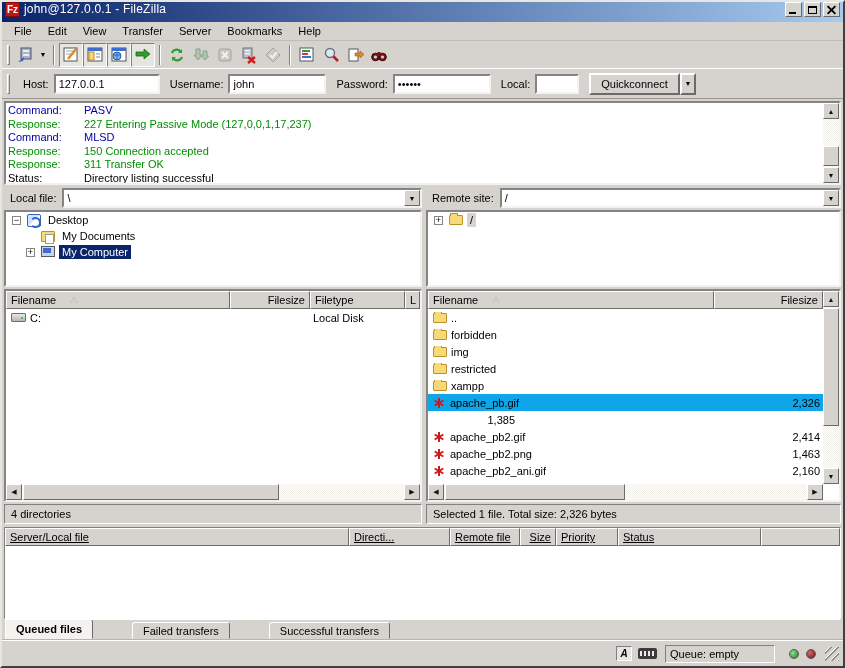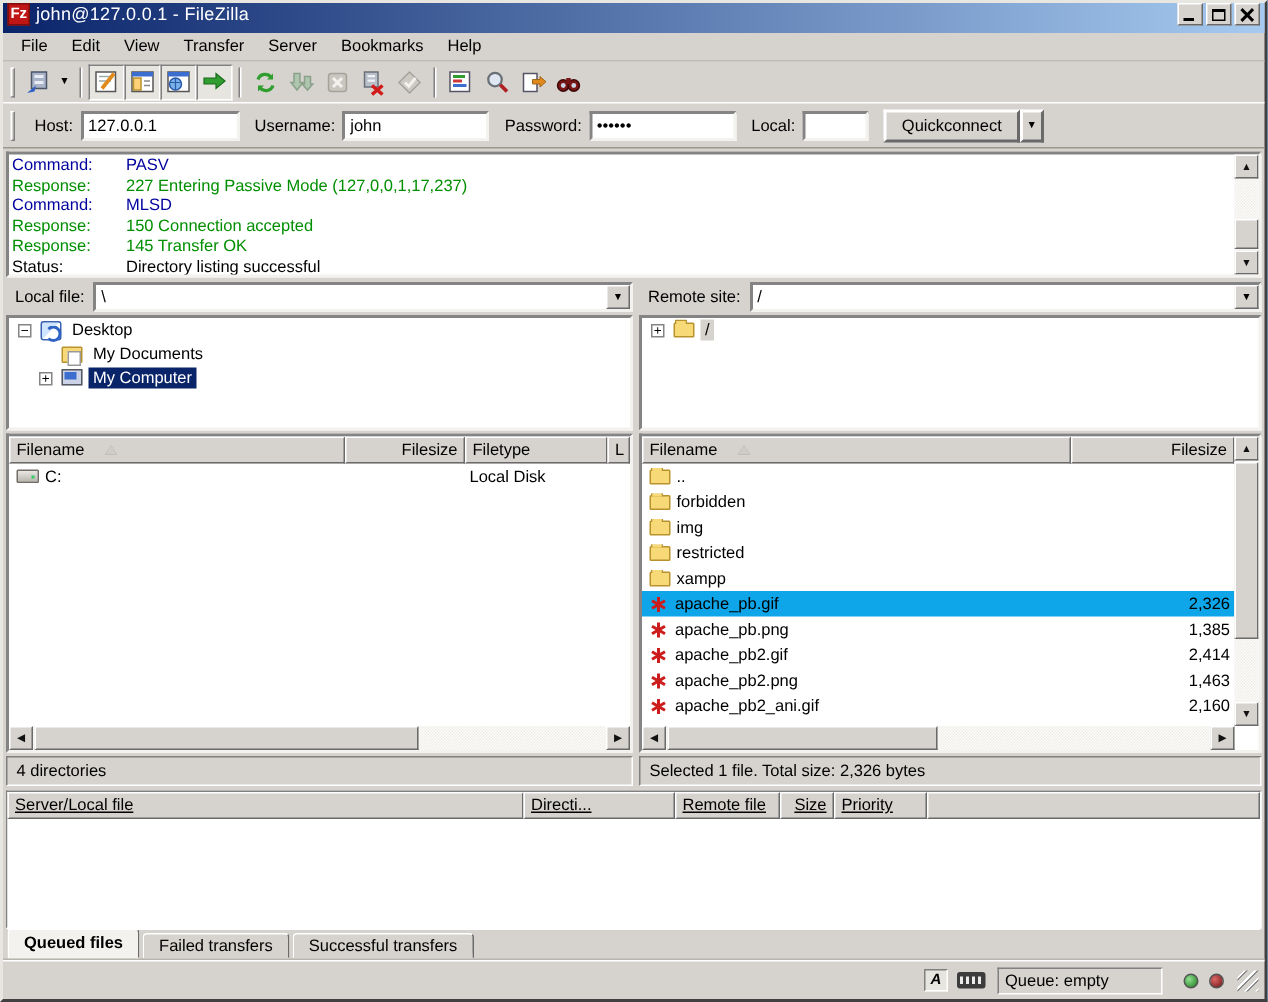--- a/index.html
+++ b/index.html
@@ -101,21 +101,21 @@
 
   
   .pstatus{height:20px;margin-top:2px;flex:none;display:flex;align-items:center;padding:0 6px;border:1px solid;border-color:#808080 #fff #fff #808080;background:#d6d3ce;white-space:nowrap;overflow:hidden;}
 
   
   .queue{height:92px;margin:3px 2px 0 2px;flex:none;position:relative;background:#fff;border:1px solid;border-color:#808080 #fff #fff #808080;text-decoration:underline;}
   .qheader{display:flex;height:18px;}
   .qbody{height:74px;background:#fff;}
 
   
-  .tabsrow{height:21px;flex:none;display:flex;align-items:flex-end;padding-left:3px;border-bottom:1px solid #b7b4ad;}
+  .tabsrow{height:21px;flex:none;display:flex;align-items:flex-end;padding-left:3px;border-bottom:1px solid #b7b4ad;gap:37px;}
   .tab{height:17px;display:flex;align-items:center;padding:0 10px;background:#d6d3ce;border:1px solid;border-color:#fff #6a6a6a transparent #fff;border-radius:3px 3px 0 0;margin-right:2px;}
   .tab.active{height:20px;background:#f4f2ee;font-weight:bold;}
 
   
   .bottombar{height:26px;flex:none;border-top:1px solid #fff;display:flex;align-items:center;justify-content:flex-end;padding:0 4px;position:relative;}
   .dt-box{width:16px;height:15px;border:1px solid;border-color:#808080 #fff #fff #808080;display:flex;align-items:center;justify-content:center;font-size:10px;font-style:italic;font-weight:bold;margin-right:6px;background:#e7e5df;}
   .speed-badge{width:19px;height:11px;background:#3c3c3c;border-radius:2px;margin-right:8px;position:relative;}
   .speed-badge::after{content:"";position:absolute;left:2px;top:3px;right:2px;height:5px;background:repeating-linear-gradient(90deg,#fff 0 2px,transparent 2px 4px);opacity:.9;}
   .queue-panel{width:110px;height:18px;border:1px solid;border-color:#808080 #fff #fff #808080;display:flex;align-items:center;padding:0 4px;margin-right:14px;background:#d6d3ce;}
   .led{width:10px;height:10px;border-radius:50%;margin-right:7px;border:1px solid #555;}
@@ -290,21 +290,21 @@
       <div class="log-line lc-command">
           <span class="log-label">Command:</span>
           <span>MLSD</span>
         </div>
       <div class="log-line lc-response">
           <span class="log-label">Response:</span>
           <span>150 Connection accepted</span>
         </div>
       <div class="log-line lc-response">
           <span class="log-label">Response:</span>
-          <span>145 Transfer OK</span>
+          <span>311 Transfer OK</span>
         </div>
       <div class="log-line lc-status">
           <span class="log-label">Status:</span>
           <span>Directory listing successful</span>
         </div>
     </div>
     <div class="vscroll">
       <span class="sbtn" style="top:0">
           <span>▲</span>
         </span>
@@ -454,28 +454,20 @@
                 <span class="icon-splat">
                   <i></i>
                   <i></i>
                   <i></i>
                 </span>
                 <span>apache_pb.gif</span>
               </span>
               <span class="cell r" style="width:90px">2,326</span>
             </div>
           <div class="lrow">
-              <span class="cell" style="flex:1;display:flex;align-items:center">
-                <span class="icon-splat">
-                  <i></i>
-                  <i></i>
-                  <i></i>
-                </span>
-                <span>apache_pb.png</span>
-              </span>
               <span class="cell r" style="width:90px">1,385</span>
             </div>
           <div class="lrow">
               <span class="cell" style="flex:1;display:flex;align-items:center">
                 <span class="icon-splat">
                   <i></i>
                   <i></i>
                   <i></i>
                 </span>
                 <span>apache_pb2.gif</span>
@@ -539,20 +531,23 @@
           <span>Directi...</span>
         </span>
       <span class="hcell" style="width:70px">
           <span>Remote file</span>
         </span>
       <span class="hcell r" style="width:36px">
           <span>Size</span>
         </span>
       <span class="hcell" style="width:62px">
           <span>Priority</span>
+        </span>
+      <span class="hcell" style="width:143px">
+          <span>Status</span>
         </span>
       <span class="hcell" style="flex:1"></span>
     </div>
     <div class="qbody"></div>
   </div>
 
   <div class="tabsrow">
     <span class="tab active">Queued files</span>
     <span class="tab">Failed transfers</span>
     <span class="tab">Successful transfers</span>

